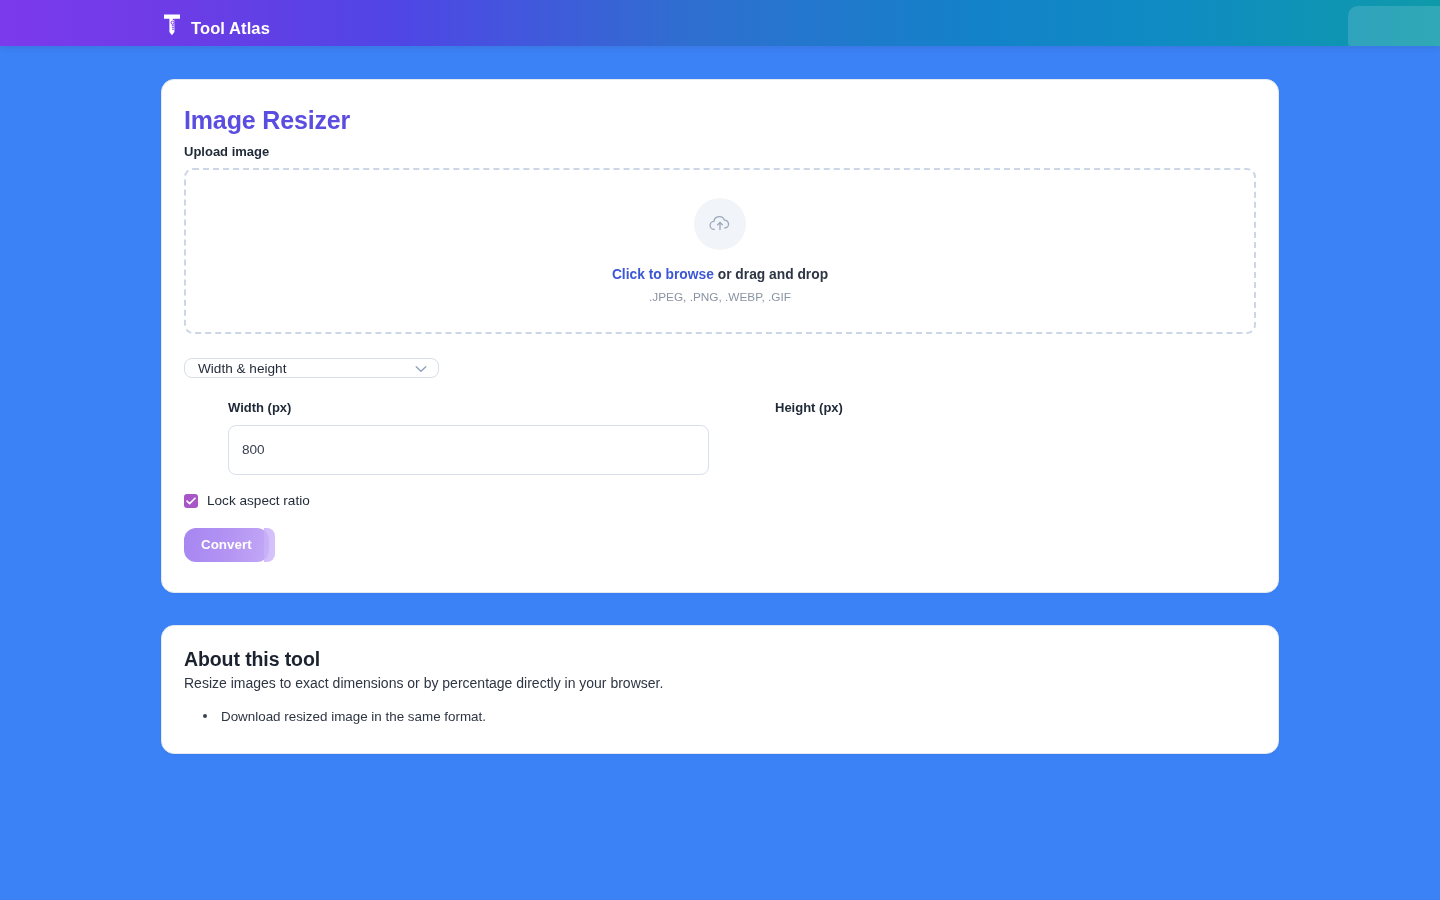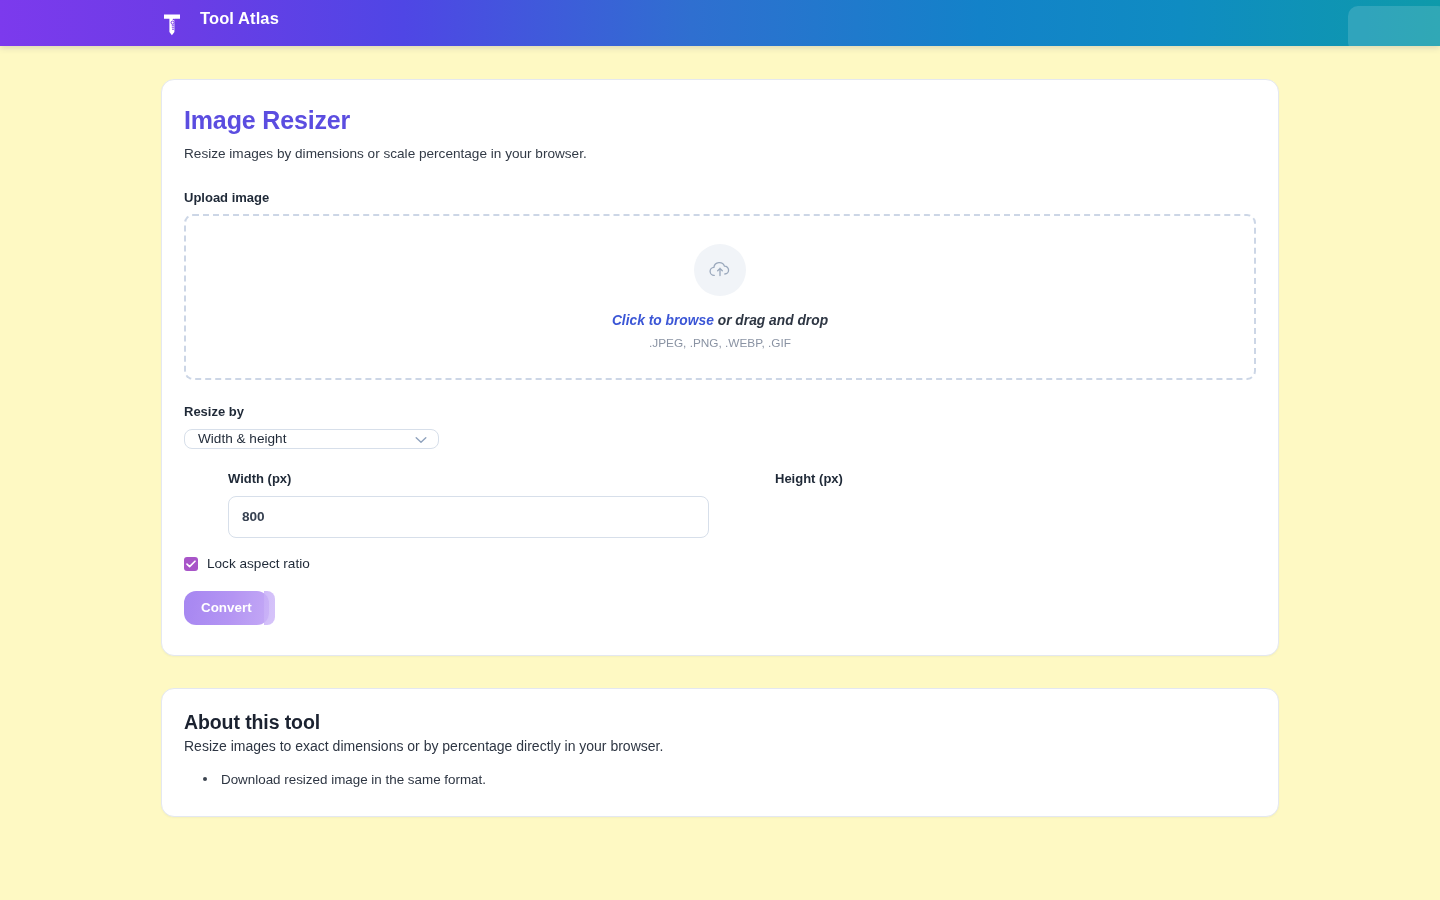--- a/index.html
+++ b/index.html
@@ -28,22 +28,22 @@
         #0f8cc2 82%,
         #0e9aaa 100%);
     box-shadow: 0 2px 6px rgba(60, 70, 120, 0.18);
     display: flex;
     align-items: center;
     overflow: hidden;
     z-index: 5;
   }
   .appbar-inner {
     display: flex;
-    align-items: flex-start;
-    gap: 16px;
+    align-items: flex-end;
+    gap: 7px;
     margin-left: 160px;
   }
   .brand-logo {
     width: 24px;
     height: 26px;
     display: block;
     flex: 0 0 auto;
   }
   .brand-name {
     color: #ffffff;
@@ -58,21 +58,21 @@
     top: 6px;
     right: -8px;
     width: 100px;
     height: 46px;
     background: rgba(255, 255, 255, 0.14);
     border-radius: 10px;
   }
 
   
   .page {
-    background: #fef9c3;
+    background: #3b82f6;
     padding: 33px 0 0 0;
     height: 854px;
     overflow: hidden;
   }
   .container {
     width: 1118px;
     margin: 0 auto;
   }
 
   .card {
@@ -137,21 +137,20 @@
     justify-content: center;
     margin-bottom: 16px;
   }
   .dz-circle svg { display: block; }
   .dz-main {
     font-size: 13.8px;
     color: #2e3643;
     font-weight: 700;
     line-height: 1.3;
     margin-bottom: 6px;
-    font-style: italic;
   }
   .dz-browse {
     color: #3b56d6;
     font-weight: 700;
   }
   .dz-types {
     font-size: 11.8px;
     color: #8a93a3;
     line-height: 1.3;
   }
@@ -185,30 +184,29 @@
 
   
   .dim-row {
     display: flex;
     gap: 22px;
     margin-bottom: 19px;
   }
   .dim-col { flex: 1 1 0; min-width: 0; margin-left: 44px; }
   .text-input {
     width: 100%;
-    height: 42px;
+    height: 50px;
     border: 1px solid #d7dfea;
     border-radius: 8px;
     padding: 0 13px;
     font-family: "Liberation Sans", sans-serif;
     font-size: 13.6px;
     color: #374151;
     background: #ffffff;
     outline: none;
-    font-weight: bold;
   }
   .text-input::placeholder { color: #a5aebd; }
 
   
   .check-row {
     display: flex;
     align-items: center;
     gap: 9px;
     margin-bottom: 20px;
     cursor: pointer;
@@ -315,38 +313,36 @@
     <span class="brand-name">Tool Atlas</span>
   </div>
   <div class="appbar-right-panel"></div>
 </header>
 
 <main class="page">
   <div class="container">
 
     <section class="card tool">
       <h1 class="tool-title">Image Resizer</h1>
-      <p class="tool-sub">Resize images by dimensions or scale percentage in your browser.</p>
 
       <label class="field-label">Upload image</label>
 
       <div class="dropzone">
         <span class="dz-circle">
           <svg width="26" height="26" viewBox="0 0 26 26" fill="none" aria-hidden="true">
             <path d="M7.3 18.3a4 4 0 01-.4-8 5.5 5.5 0 0110.6-1.1 3.9 3.9 0 01.3 7.8" stroke="#9aa8bc" stroke-width="1.3" stroke-linecap="round" stroke-linejoin="round"></path>
             <path d="M13 18.6v-7.2M13 11.4l-2.3 2.4M13 11.4l2.3 2.4" stroke="#9aa8bc" stroke-width="1.3" stroke-linecap="round" stroke-linejoin="round"></path>
           </svg>
         </span>
         <div class="dz-main">
           <span class="dz-browse">Click to browse</span><span> or drag and drop</span>
         </div>
         <div class="dz-types">.JPEG, .PNG, .WEBP, .GIF</div>
       </div>
 
-      <label class="field-label">Resize by</label>
       <div class="select-wrap">
         <div class="select-box">Width &amp; height</div>
         <span class="select-chevron">
           <svg width="12" height="8" viewBox="0 0 12 8" fill="none" aria-hidden="true">
             <path d="M1.2 1.8L6 6.2l4.8-4.4" stroke="#8fa2bd" stroke-width="1.4" stroke-linecap="round" stroke-linejoin="round"></path>
           </svg>
         </span>
       </div>
 
       <div class="dim-row">

